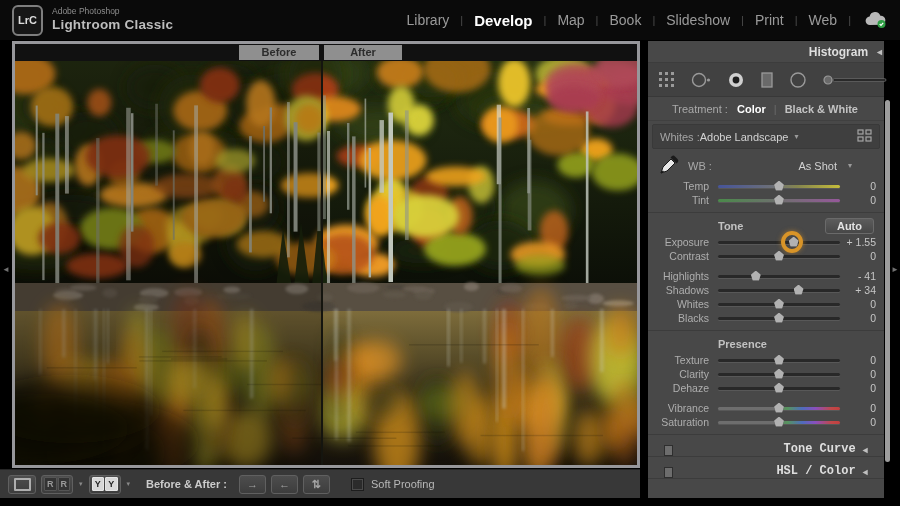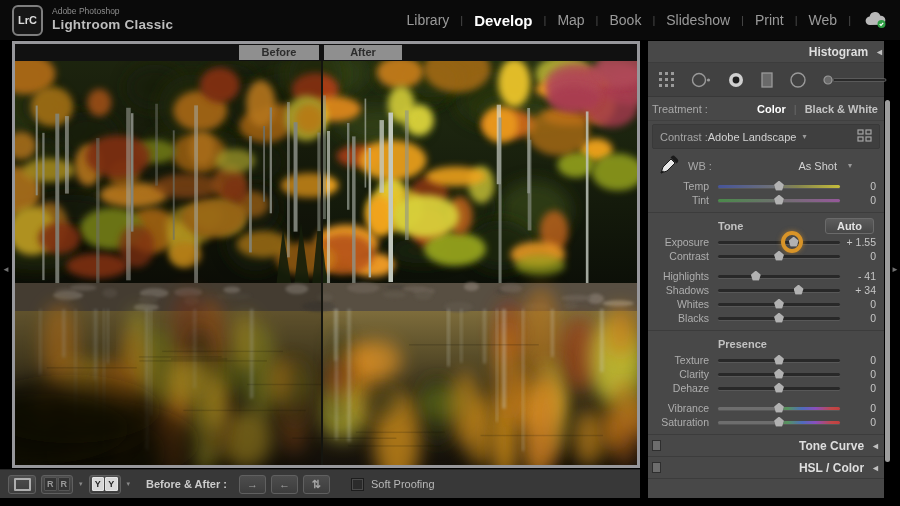--- a/index.html
+++ b/index.html
@@ -57,21 +57,21 @@
   .softproof-label{color:#b8b8b8;font-size:11px;}
 
   
   #panel{position:absolute;left:648px;top:41px;width:236px;height:457px;background:#484848;box-sizing:border-box;font-size:11px;}
   .p-header{height:21px;display:flex;align-items:center;justify-content:flex-end;gap:7px;padding:0 0;
     color:#dedede;font-weight:bold;font-size:12px;border-bottom:1px solid #3c3c3c;cursor:pointer;}
   .tri{font-size:9px;color:#c0c0c0;}
   .toolstrip{height:33px;margin:0;background:#414141;border-bottom:1px solid #383838;display:flex;align-items:center;
     padding:0 10px;gap:15px;}
   .tool-icon{cursor:pointer;display:flex;align-items:center;}
-  .treatment-row{height:23px;display:flex;align-items:center;padding:0 4px;color:#a9a9a9;border-bottom:1px solid #404040;text-align:right;}
+  .treatment-row{height:23px;display:flex;align-items:center;padding:0 24px;color:#a9a9a9;border-bottom:1px solid #404040;text-align:right;}
   .treat-color{margin-left:auto;color:#ffffff;font-weight:bold;cursor:pointer;}
   .treat-div{color:#6a6a6a;margin:0 8px;}
   .treat-bw{color:#c3c3c3;font-weight:bold;cursor:pointer;margin-right:2px;}
   .profile-row{height:23px;margin:3px 4px;background:#3f3f3f;border:1px solid #393939;border-radius:2px;
     display:flex;align-items:center;padding:0 7px;color:#a5a5a5;cursor:pointer;}
   .profile-value{color:#d2d2d2;margin-left:0;}
   .mini-caret{color:#9a9a9a;font-size:8px;margin-left:6px;}
   .wb-row{height:27px;display:flex;align-items:center;padding:0 10px;}
   .wb-label{color:#a9a9a9;margin-left:8px;}
   .wb-value{margin-left:auto;margin-right:22px;color:#d2d2d2;cursor:pointer;display:flex;align-items:center;gap:5px;}
@@ -88,22 +88,22 @@
   .s-ring{position:absolute;top:-5px;width:22px;height:22px;margin-left:-8px;border:4px solid #d89428;border-radius:50%;
     box-sizing:border-box;box-shadow:0 0 5px rgba(216,148,40,.55);pointer-events:none;}
   .s-value{width:36px;text-align:right;color:#c6c6c6;font-size:10.5px;flex:none;}
   .group-head{height:19px;display:flex;align-items:center;padding:0 8px;margin-top:3px;}
   .group-title{color:#c2c2c2;font-weight:bold;margin-left:62px;}
   .auto-btn{margin-left:auto;margin-right:2px;padding:1px 11px;border-radius:3px;background:linear-gradient(#5c5c5c,#474747);
     border:1px solid #6a6a6a;color:#e2e2e2;font-weight:bold;font-size:11px;cursor:pointer;}
   .gap6{height:6px;}
   .gap4{height:4px;}
   .sect-div{height:1px;background:#3c3c3c;margin-top:5px;}
-  .sub-panel{height:21px;display:flex;align-items:center;padding:0 4px;border-bottom:1px solid #3c3c3c;
-    color:#dedede;font-weight:bold;font-size:12px;cursor:pointer;}
+  .sub-panel{height:21px;display:flex;align-items:flex-end;padding:0 16px;border-bottom:1px solid #3c3c3c;
+    color:#dedede;font-weight:bold;font-size:12px;cursor:pointer;font-family:Liberation Mono, monospace;}
   .mini-toggle{width:7px;height:9px;background:#6d6d6d;border:1px solid #2e2e2e;}
   .sub-label{margin-left:auto;margin-right:7px;}
   .panel-buttons{display:flex;gap:11px;padding:7px 6px 0 6px;}
 </style>
 </head>
 <body>
 
 <div id="screen">
 
   <div id="topbar">
@@ -556,21 +556,21 @@
 
 
     <div class="treatment-row">
       <span>Treatment :</span>
       <span class="treat-color">Color</span>
       <span class="treat-div">|</span>
       <span class="treat-bw">Black &amp; White</span>
     </div>
 
     <div class="profile-row">
-      <span>Contrast :</span>
+      <span>Whites :</span>
       <span class="profile-value">Adobe Landscape</span>
       <span class="mini-caret">▾</span>
       <span style="margin-left:auto">
         <svg width="15" height="13" viewBox="0 0 15 13">
           <g fill="none" stroke="#a5a5a5" stroke-width="1.2">
             <rect x="1" y="1" width="5" height="4"></rect>
               <rect x="9" y="1" width="5" height="4"></rect>
             <rect x="1" y="8" width="5" height="4"></rect>
               <rect x="9" y="8" width="5" height="4"></rect>
           </g>

